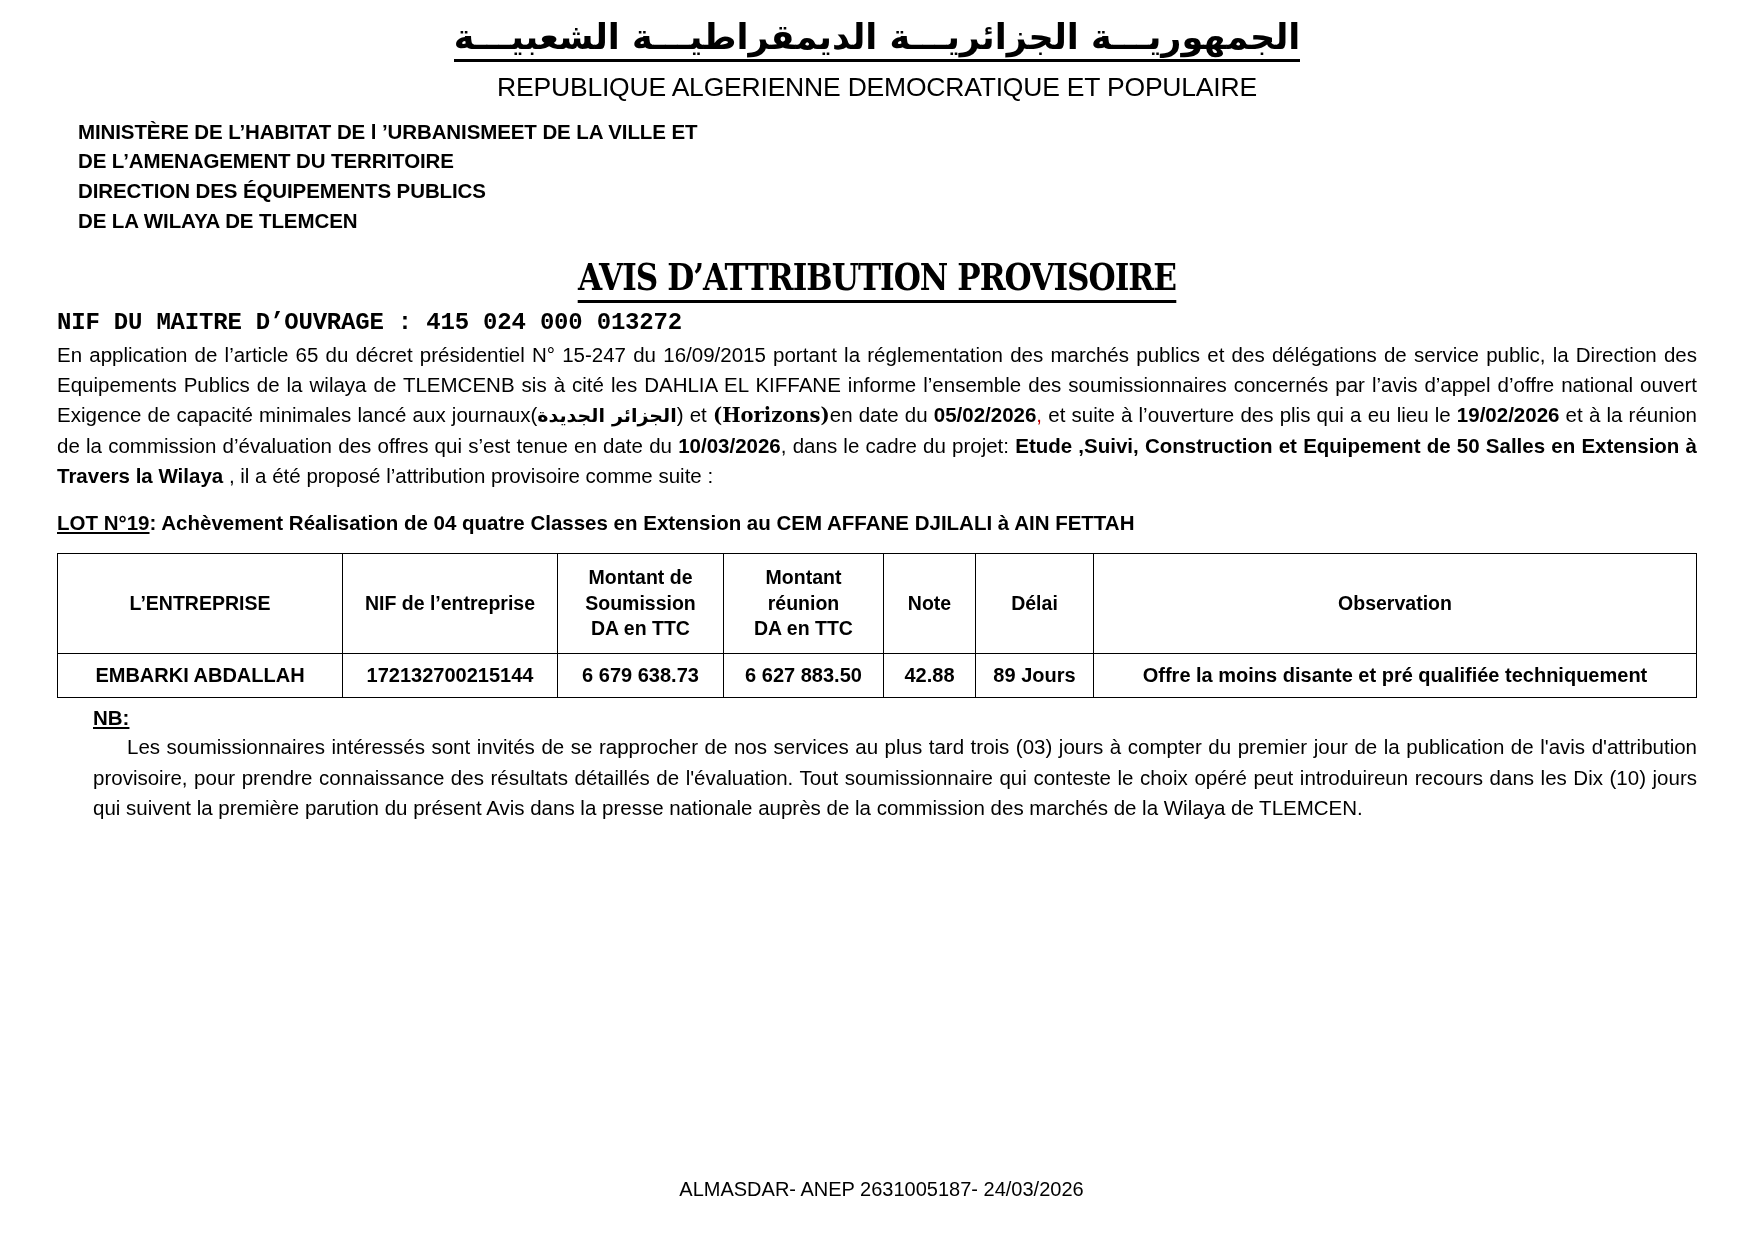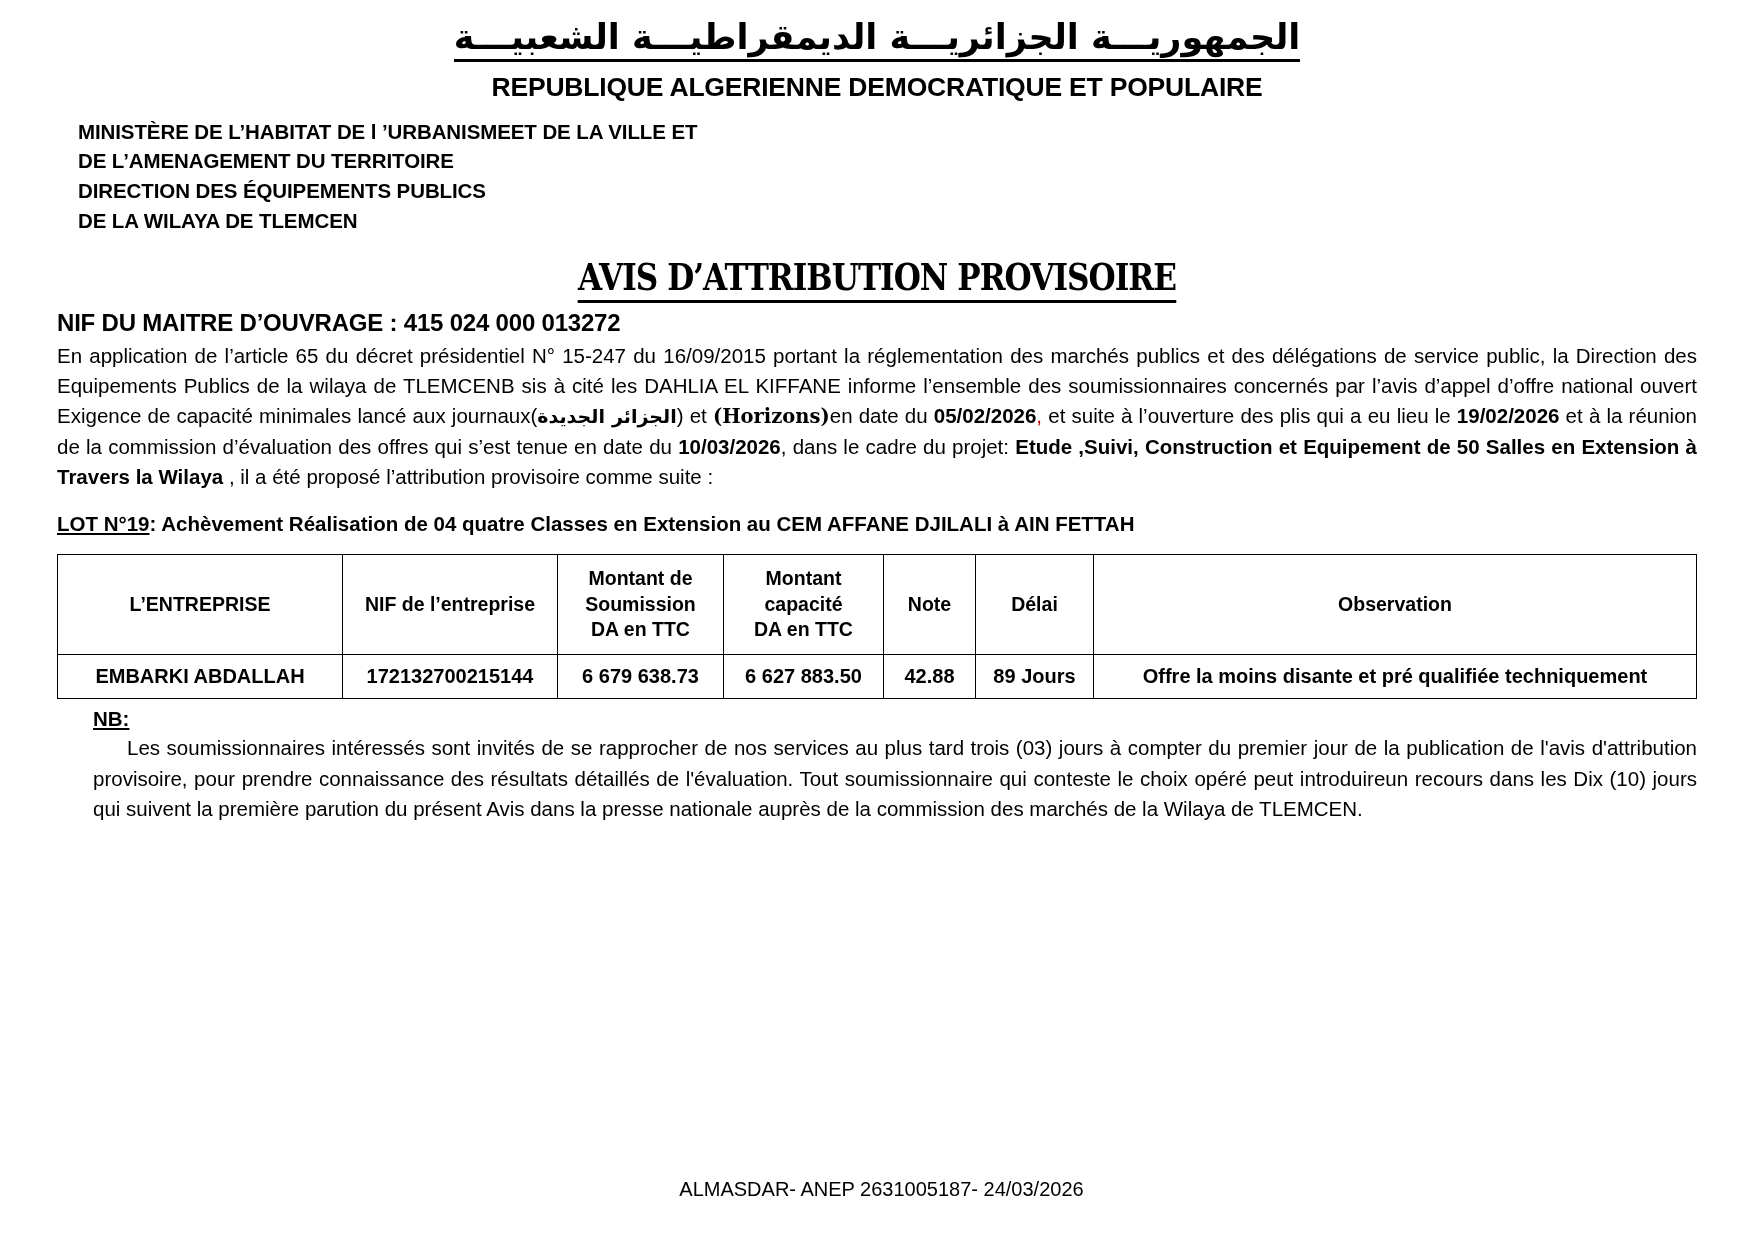--- a/index.html
+++ b/index.html
@@ -31,21 +31,21 @@
     padding-top: 16px;
     letter-spacing: 0px;
     direction: rtl;
   }
   .arabic-title span {
     border-bottom: 3px solid #000;
     padding-bottom: 2px;
   }
   .republique {
     text-align: center;
-    font-weight: bold;
+    font-weight: normal;
     font-size: 26.5px;
     letter-spacing: -0.2px;
     margin-top: 12px;
     font-stretch: condensed;
   }
 
   .ministry {
     margin: 14px 0 0 78px;
     font-weight: bold;
     font-size: 20.5px;
@@ -65,20 +65,21 @@
   .doc-title span {
     border-bottom: 3px solid #000;
     padding-bottom: 1px;
   }
 
   .nif-line {
     margin: 10px 0 0 57px;
     font-weight: bold;
     font-size: 24px;
     letter-spacing: -0.2px;
+    font-family: Liberation Mono, monospace;
   }
 
   
   .body-par {
     margin: 4px 57px 0 57px;
     font-size: 20.5px;
     line-height: 1.47;
     text-align: justify;
     text-justify: inter-word;
   }
@@ -191,21 +192,21 @@
       <tr>
         <th class="c-ent">L’ENTREPRISE</th>
         <th class="c-nif">NIF de l’entreprise</th>
         <th class="c-ms">
           <div>Montant de</div>
           <div>Soumission</div>
           <div>DA en TTC</div>
         </th>
         <th class="c-mc">
           <div>Montant</div>
-          <div>capacité</div>
+          <div>réunion</div>
           <div>DA en TTC</div>
         </th>
         <th class="c-note">Note</th>
         <th class="c-del">Délai</th>
         <th>Observation</th>
       </tr>
     </thead>
     <tbody>
       <tr>
         <td>EMBARKI   ABDALLAH</td>

